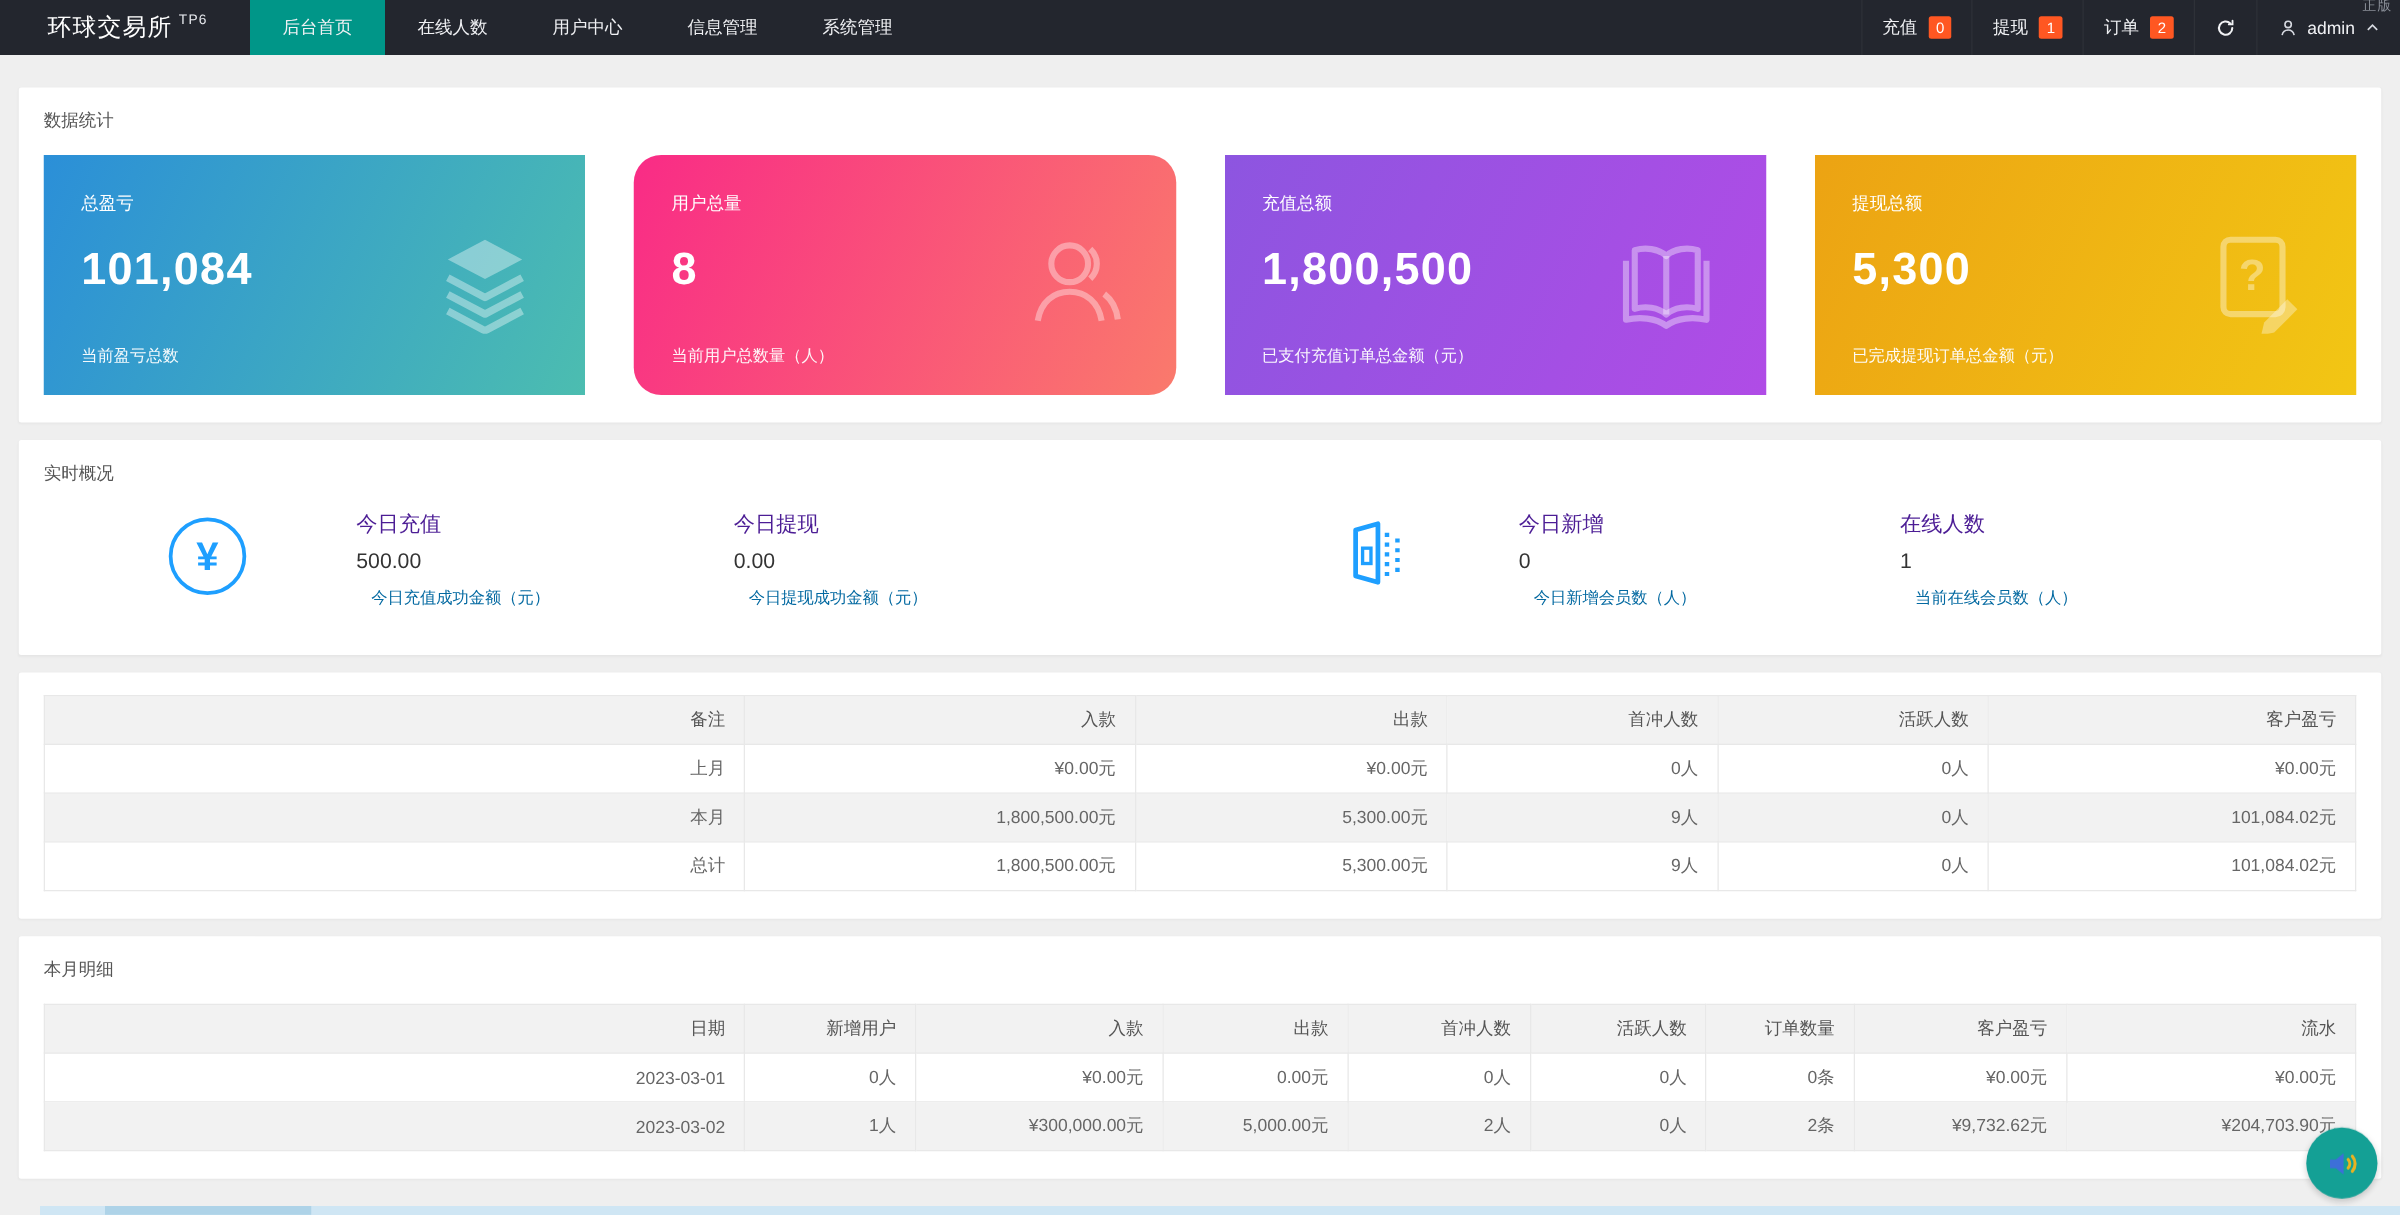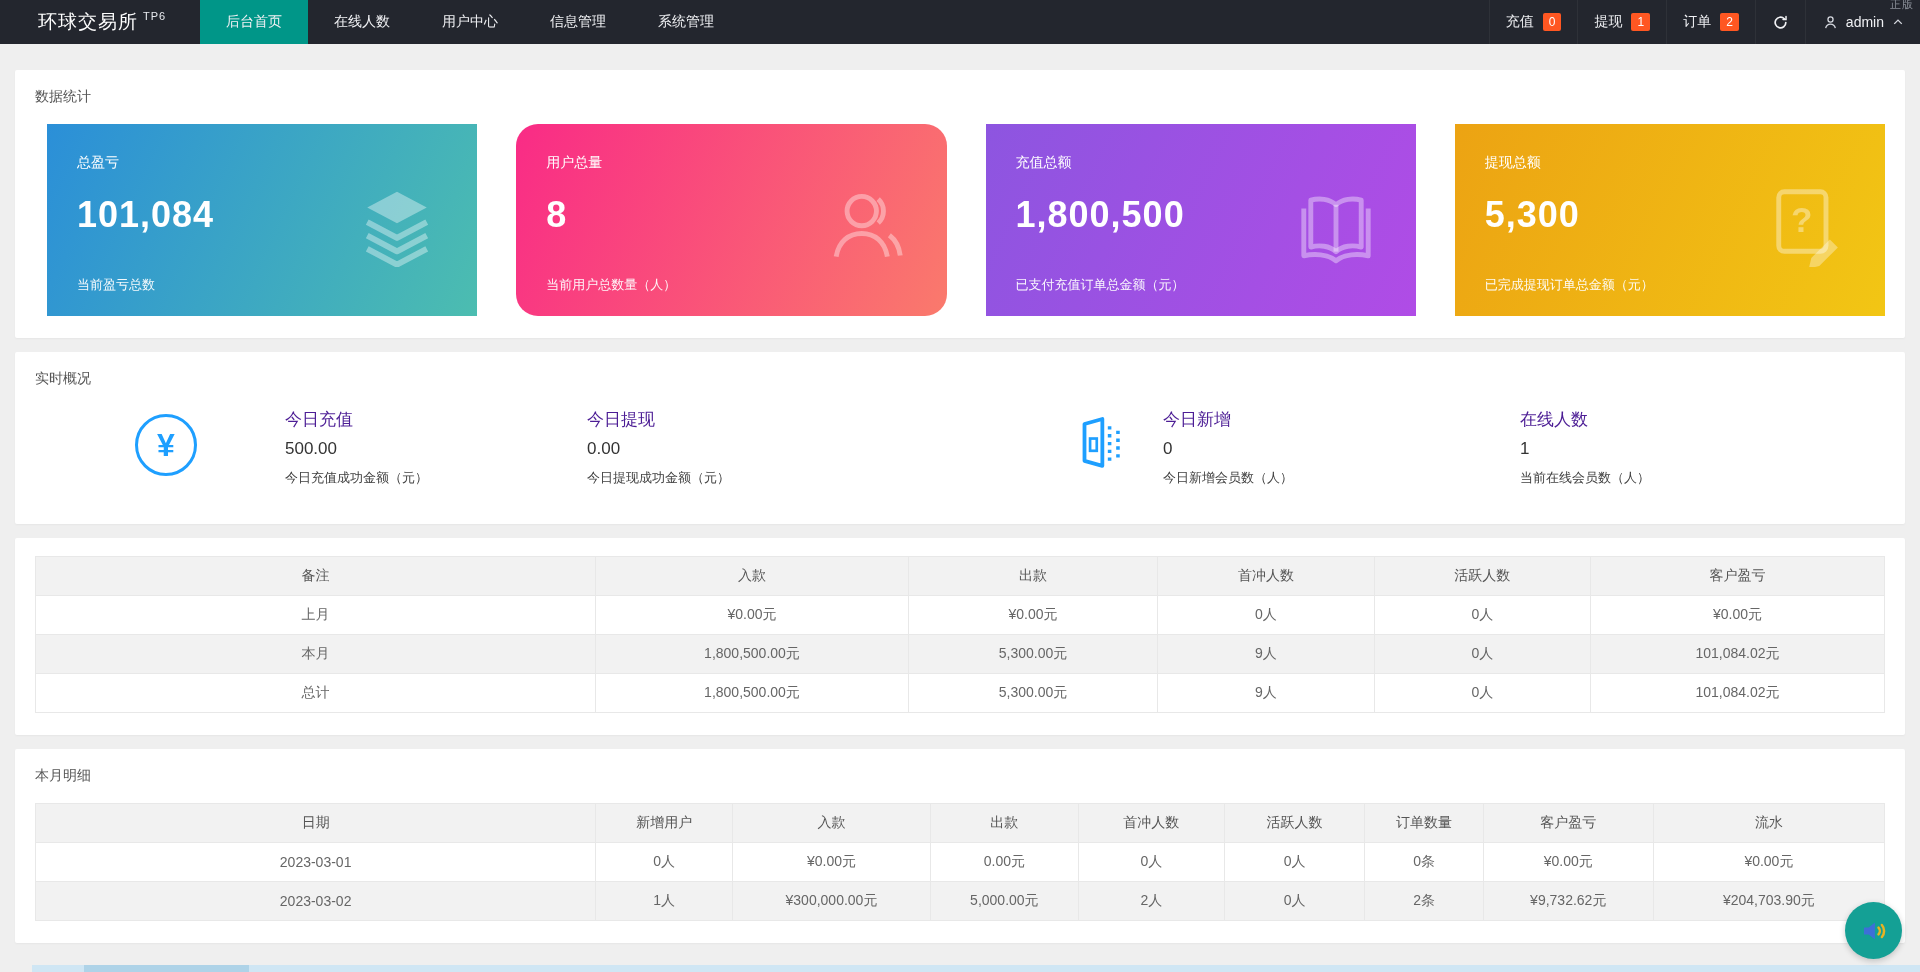--- a/index.html
+++ b/index.html
@@ -47,21 +47,21 @@
 
   
   .main { padding: 26px 15px 0 15px; }
   .panel {
     background: #fff; border-radius: 2px; margin-bottom: 14px;
     padding: 18px 20px 22px 20px; box-shadow: 0 1px 2px rgba(0,0,0,.04);
   }
   .panel-title { font-size: 14px; color: #555; margin-bottom: 18px; }
 
   
-  .cards { display: flex; gap: 39px; margin-left: 12px; }
+  .cards { display: flex; gap: 39px; }
   .stat-card {
     flex: 1; height: 192px; color: #fff; position: relative;
     padding: 30px 30px 24px 30px; overflow: hidden;
   }
   .stat-card .c-label { font-size: 14px; }
   .stat-card .c-value { font-size: 36px; font-weight: 700; margin-top: 22px; letter-spacing: 1px; }
   .stat-card .c-desc { position: absolute; left: 30px; bottom: 22px; font-size: 13px; opacity: .95; }
   .stat-card .c-icon {
     position: absolute; right: 38px; top: 50%; transform: translateY(-44%);
     width: 84px; height: 84px; color: rgba(255,255,255,.38);
@@ -72,27 +72,27 @@
   .rt-row { position: relative; height: 96px; }
   .rt-icon { position: absolute; top: 8px; }
   .yen-circle {
     width: 62px; height: 62px; border: 3px solid #1E9FFF; border-radius: 50%;
     color: #1E9FFF; font-size: 32px; font-weight: bold;
     display: flex; align-items: center; justify-content: center;
   }
   .rt-stat { position: absolute; top: 2px; }
   .rt-stat .l1 { font-size: 17px; color: #4c1d95; }
   .rt-stat .l2 { font-size: 17px; color: #333; margin-top: 8px; }
-  .rt-stat .l3 { font-size: 13px; color: #404040; margin-top: 10px; }
+  .rt-stat .l3 { font-size: 13px; color: #0369a1; margin-top: 10px; margin-left: 12px; }
 
   
   table { width: 100%; border-collapse: collapse; table-layout: fixed; font-size: 14px; color: #666; }
   th, td {
     border: 1px solid #e8e8e8; height: 39px; padding: 0 15px;
-    text-align: center; font-weight: 400; overflow: hidden; white-space: nowrap;
+    text-align: right; font-weight: 400; overflow: hidden; white-space: nowrap;
   }
   thead th { background: #f2f2f2; color: #555; }
   tbody tr:nth-child(even) td { background: #f2f2f2; }
 
   
   .float-btn {
     position: fixed; right: 18px; bottom: 13px; width: 57px; height: 57px;
     border-radius: 50%; display: flex; align-items: center; justify-content: center;
     cursor: pointer; box-shadow: 0 2px 6px rgba(0,0,0,.2); z-index: 30;
   }
@@ -230,21 +230,21 @@
         <div class="rt-icon" style="left: 1035px;"><span style="display:inline-flex;width:58px;height:58px;">
             <svg viewBox="0 0 52 52" fill="none" stroke="#1E9FFF">
               <path d="M13 9 29 4.5v42L13 42Z" stroke-width="3.4" stroke-linejoin="round"></path>
               <rect x="18" y="22" width="6" height="11" stroke-width="2.4"></rect>
               <g stroke-width="3.2" stroke-dasharray="3 4">
                 <line x1="35.5" y1="11" x2="35.5" y2="43"></line>
                 <line x1="43" y1="15" x2="43" y2="39"></line>
               </g>
             </svg>
           </span></div>
-        <div class="rt-stat" style="left: 1128px;">
+        <div class="rt-stat" style="left: 1180px;">
           <div class="l1">今日新增</div>
           <div class="l2">0</div>
           <div class="l3">今日新增会员数（人）</div>
         </div>
         <div class="rt-stat" style="left: 1485px;">
           <div class="l1">在线人数</div>
           <div class="l2">1</div>
           <div class="l3">当前在线会员数（人）</div>
         </div>
       </div>

